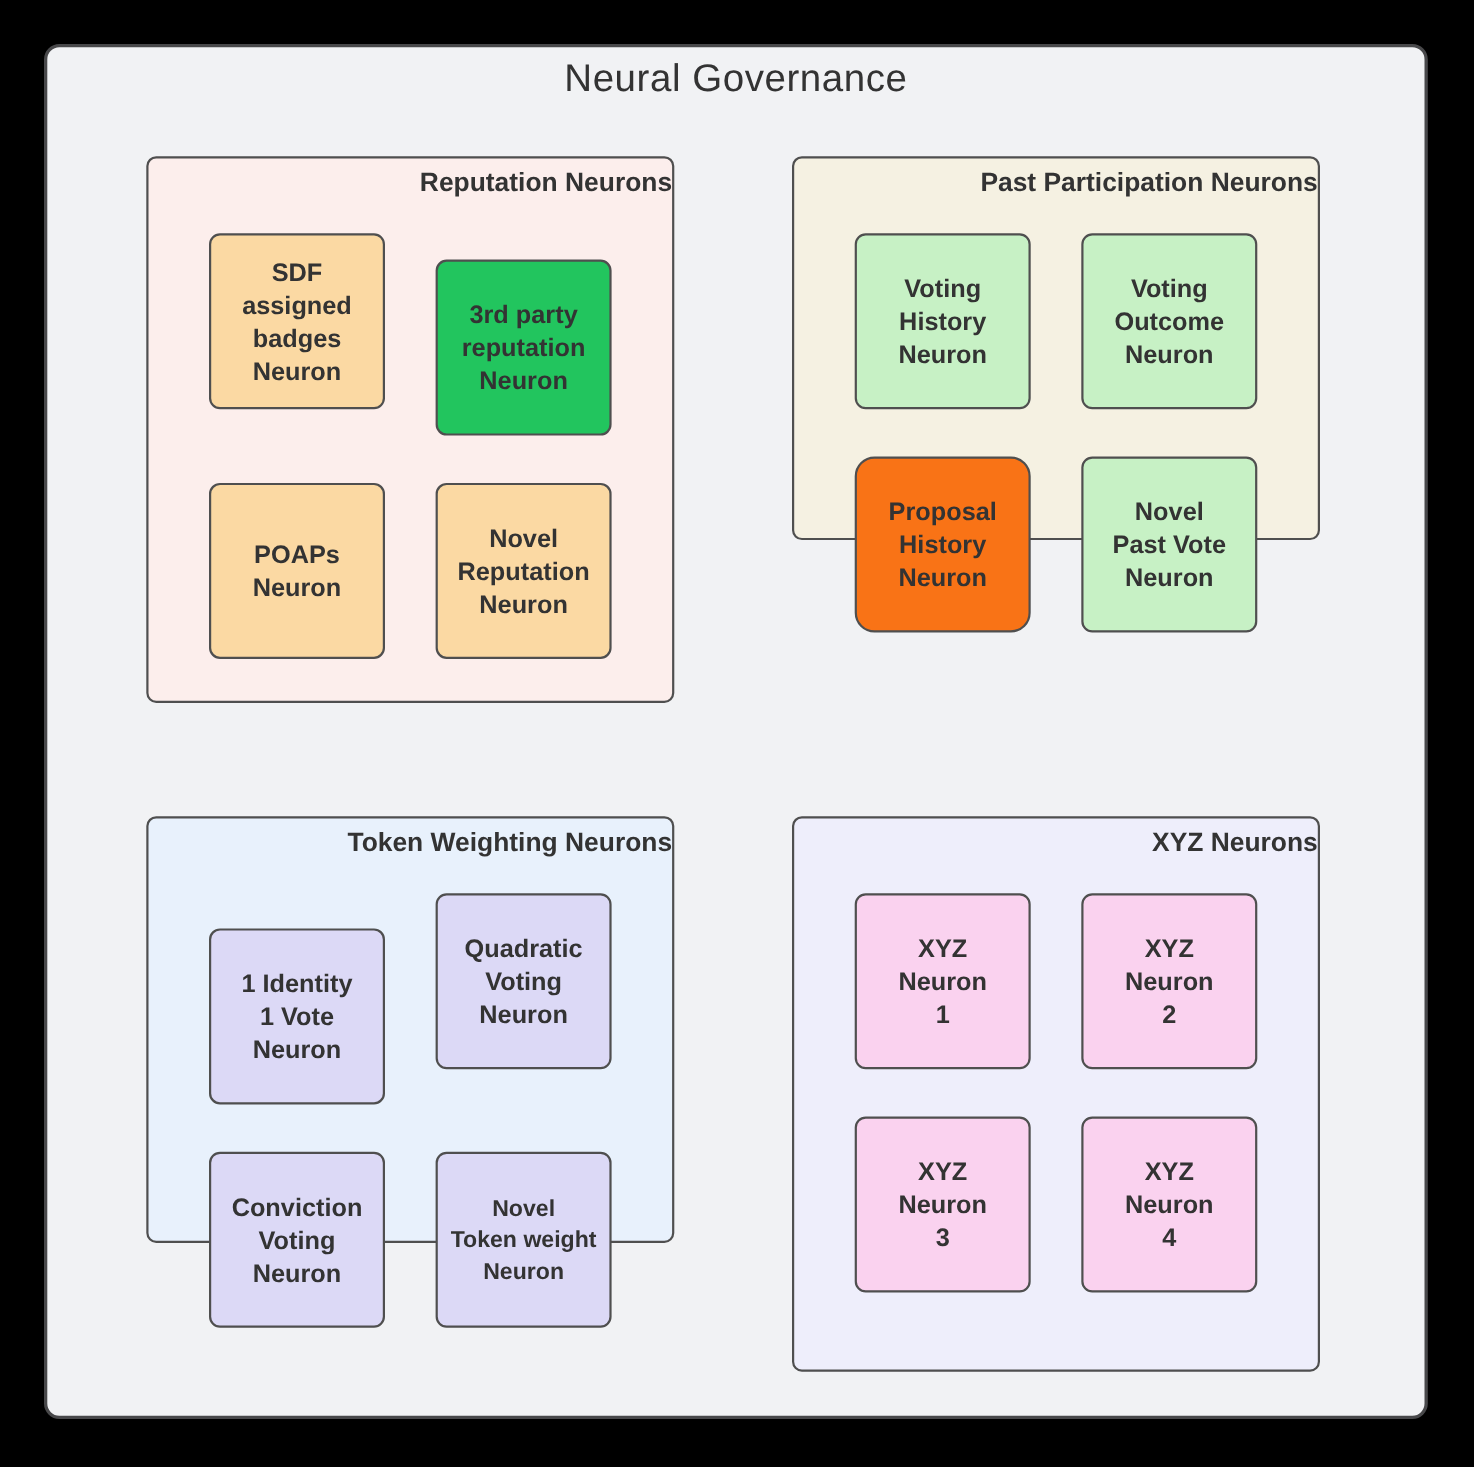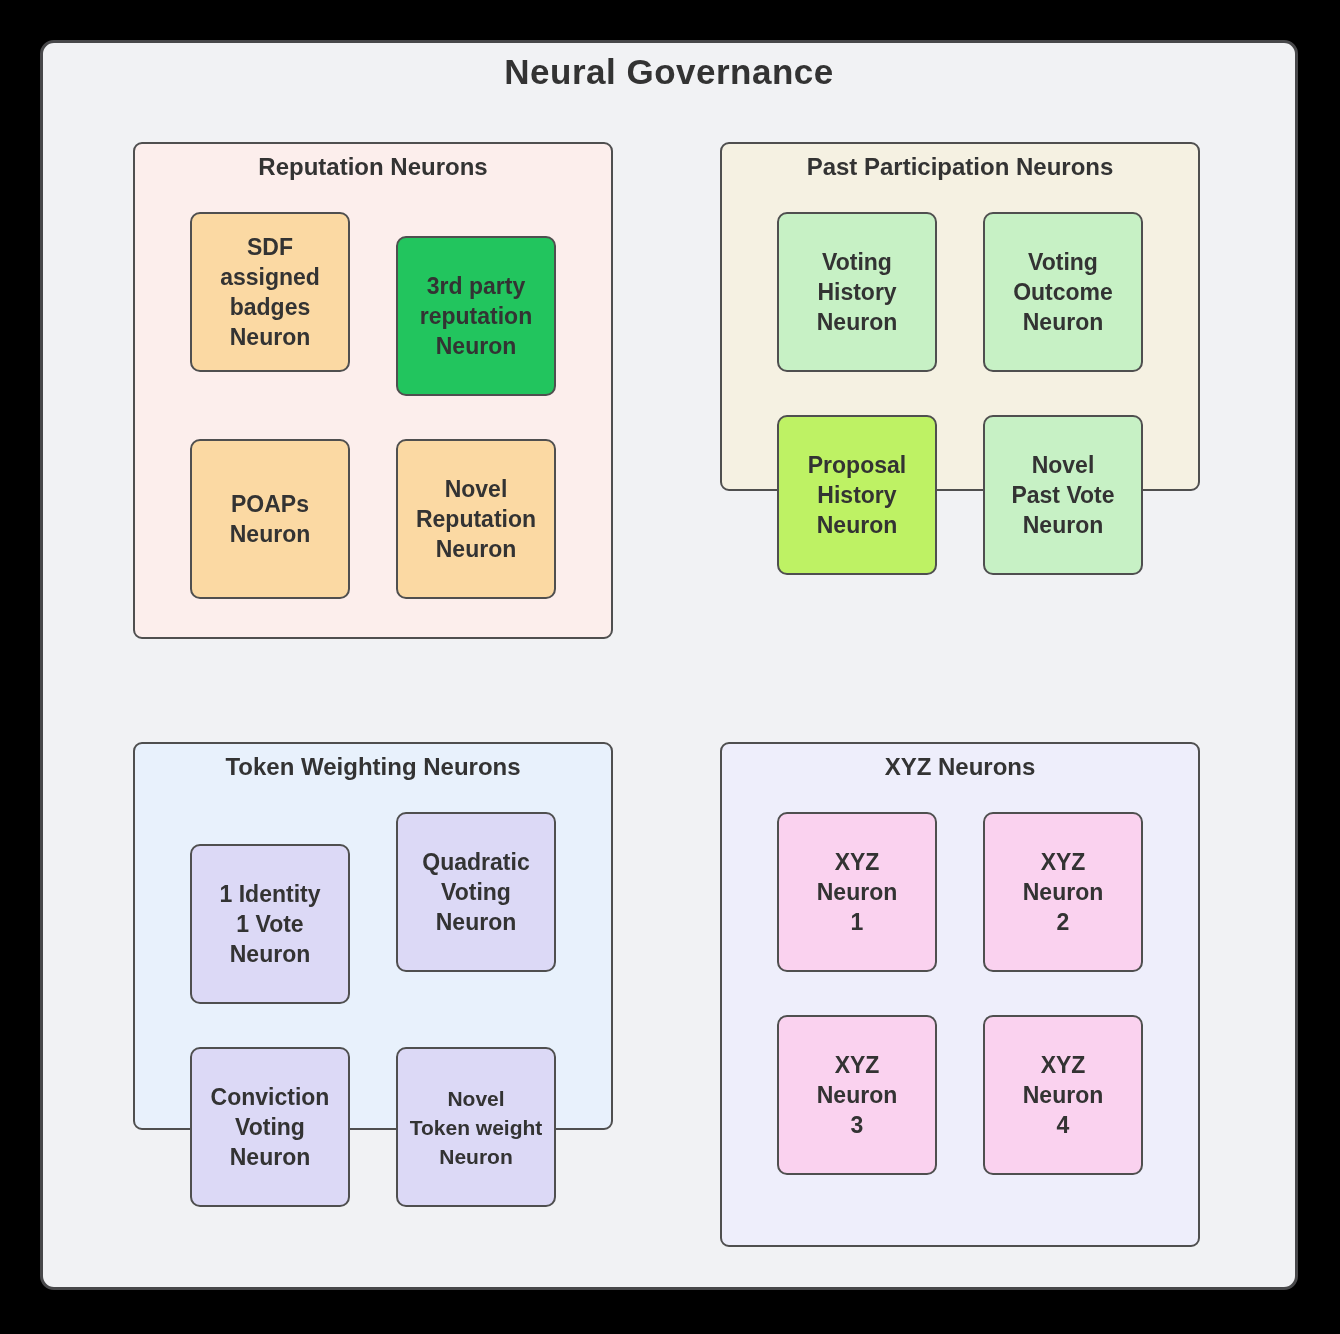--- a/index.html
+++ b/index.html
@@ -13,38 +13,38 @@
     position:absolute;left:40px;top:40px;
     width:1258px;height:1250px;
     box-sizing:border-box;
     background:#f1f2f4;
     border:3px solid #48484a;
     border-radius:14px;
   }
   .diagram-title{
     margin:0;padding-top:9px;
     text-align:center;
-    font-size:35px;font-weight:bold;
+    font-size:35px;font-weight:normal;
     color:#333333;
     letter-spacing:0.5px;
   }
   .group{
     position:absolute;
     width:480px;
     box-sizing:border-box;
     border:2px solid #4f4f4f;
     border-radius:9px;
   }
   .g0{left:90px;top:99px;height:497px;}
   .g1{left:677px;top:99px;height:349px;}
   .g2{left:90px;top:699px;height:388px;}
   .g3{left:677px;top:699px;height:505px;}
   .group-title{
     margin:0;padding-top:9px;
-    text-align:center;
+    text-align:right;
     font-size:24px;font-weight:bold;
     color:#333333;
   }
   .grid{
     position:absolute;left:0;right:0;top:68px;
     display:grid;
     grid-template-columns:160px 160px;
     gap:43px 46px;
     justify-content:center;
   }
@@ -103,21 +103,21 @@
       <div class="box" style="background-color: rgb(199, 241, 197);">
         <span class="label">Voting
 History
 Neuron</span>
       </div>
       <div class="box" style="background-color: rgb(199, 241, 197);">
         <span class="label">Voting
 Outcome
 Neuron</span>
       </div>
-      <div class="box" style="background-color: #bef264;">
+      <div class="box" style="background-color: #f97316; border-radius: 18px;">
         <span class="label">Proposal
 History
 Neuron</span>
       </div>
       <div class="box" style="background-color: rgb(199, 241, 197);">
         <span class="label">Novel
 Past Vote
 Neuron</span>
       </div>
     </div>

